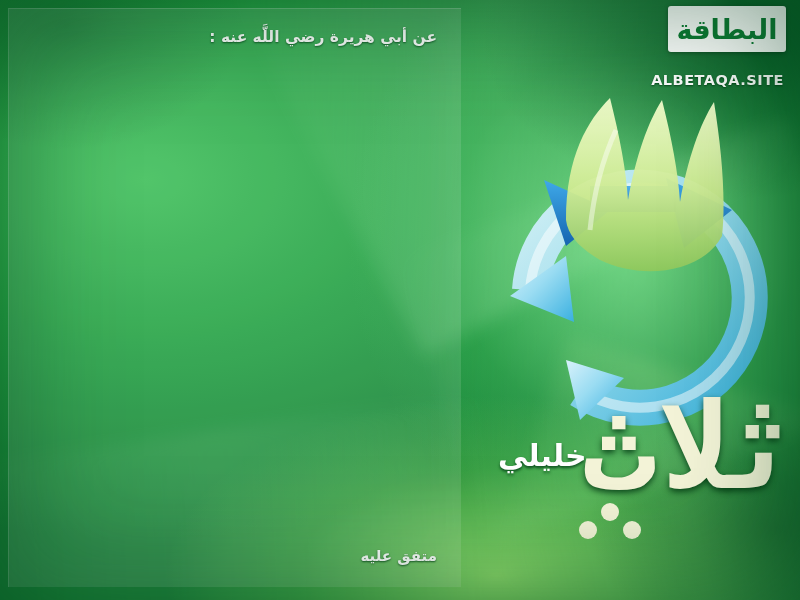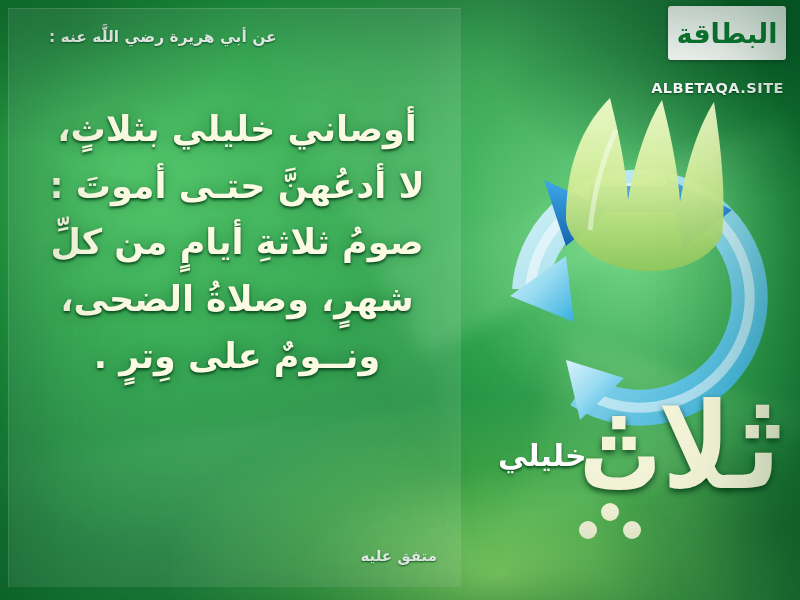--- a/index.html
+++ b/index.html
@@ -91,21 +91,21 @@
     border-top: 1px solid rgba(255,255,255,0.22);
     border-left: 1px solid rgba(255,255,255,0.18);
     box-shadow: inset 0 0 60px rgba(255,255,255,0.05);
   }
 
   .hadith-narrator {
     position: absolute;
     right: 24px;
     top: 18px;
     left: 40px;
-    text-align: left;
+    text-align: right;
     direction: rtl;
     font-size: 15.5px;
     font-weight: bold;
     color: #ffffff;
     text-shadow: 0 1px 2px rgba(0,60,20,0.75);
     letter-spacing: 0;
     line-height: 1.4;
   }
 
   .hadith-body {
@@ -138,21 +138,21 @@
   
   .brand {
     position: absolute;
     right: 14px;
     top: 6px;
     width: 140px;
     text-align: center;
   }
   .brand-mark {
     width: 118px;
-    height: 54px;
+    height: 46px;
     margin: 0 0 0 auto;
     background: #ffffff;
     border-radius: 3px;
     position: relative;
     display: flex;
     align-items: center;
     justify-content: center;
     box-shadow: 0 1px 4px rgba(0,0,0,.35);
   }
   .brand-mark .inner {
@@ -276,27 +276,20 @@
     </svg>
   </div>
 
   <div class="series-word">ثلاث</div>
   <div class="series-label">خليلي</div>
 
   <div class="text-panel">
 
     <div class="hadith-narrator">عن أبي هريرة رضي اللَّه عنه :</div>
 
-    <div class="hadith-body">
-      <div>أوصاني خليلي بثلاثٍ،</div>
-      <div>لا أدعُهنَّ حتـى أموتَ :</div>
-      <div>صومُ ثلاثةِ أيامٍ من كلِّ</div>
-      <div>شهرٍ، وصلاةُ الضحى،</div>
-      <div>ونــومٌ على وِترٍ .</div>
-    </div>
 
     <div class="hadith-source">متفق عليه</div>
   </div>
 
   <div class="brand">
     <div class="brand-mark">
       <span class="inner">البطاقة</span>
     </div>
     <div class="brand-url">ALBETAQA.SITE</div>
   </div>

